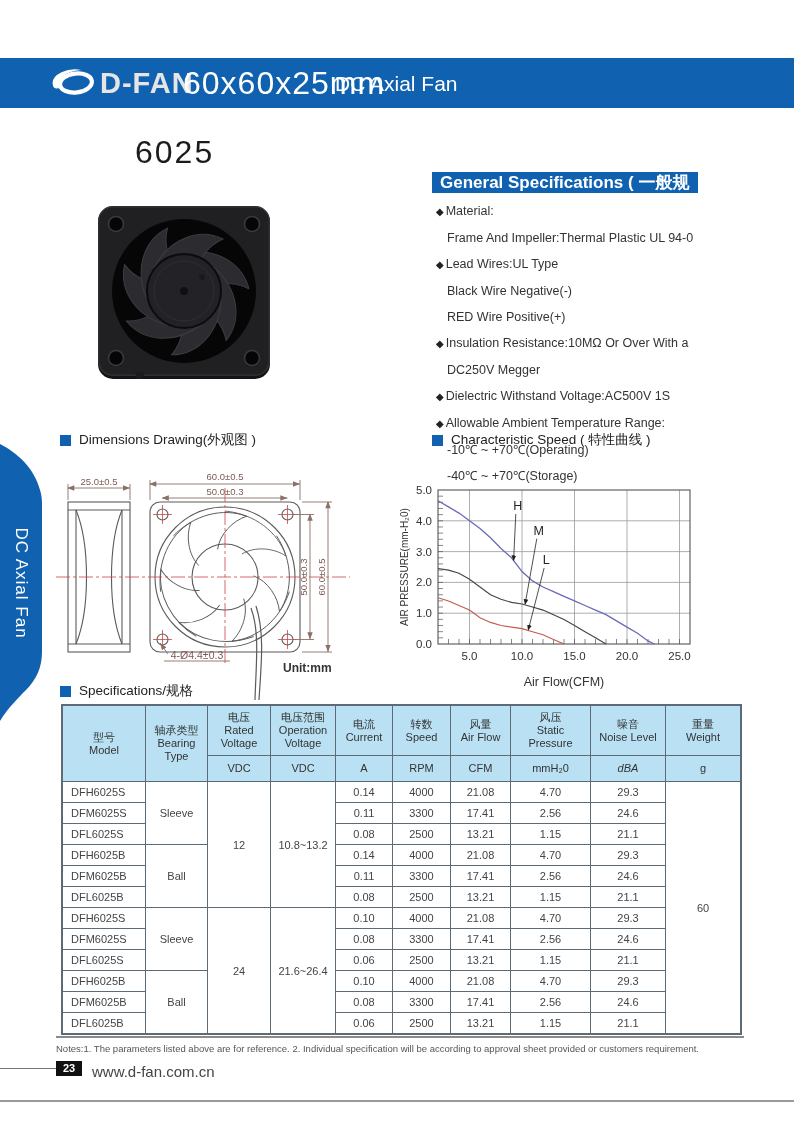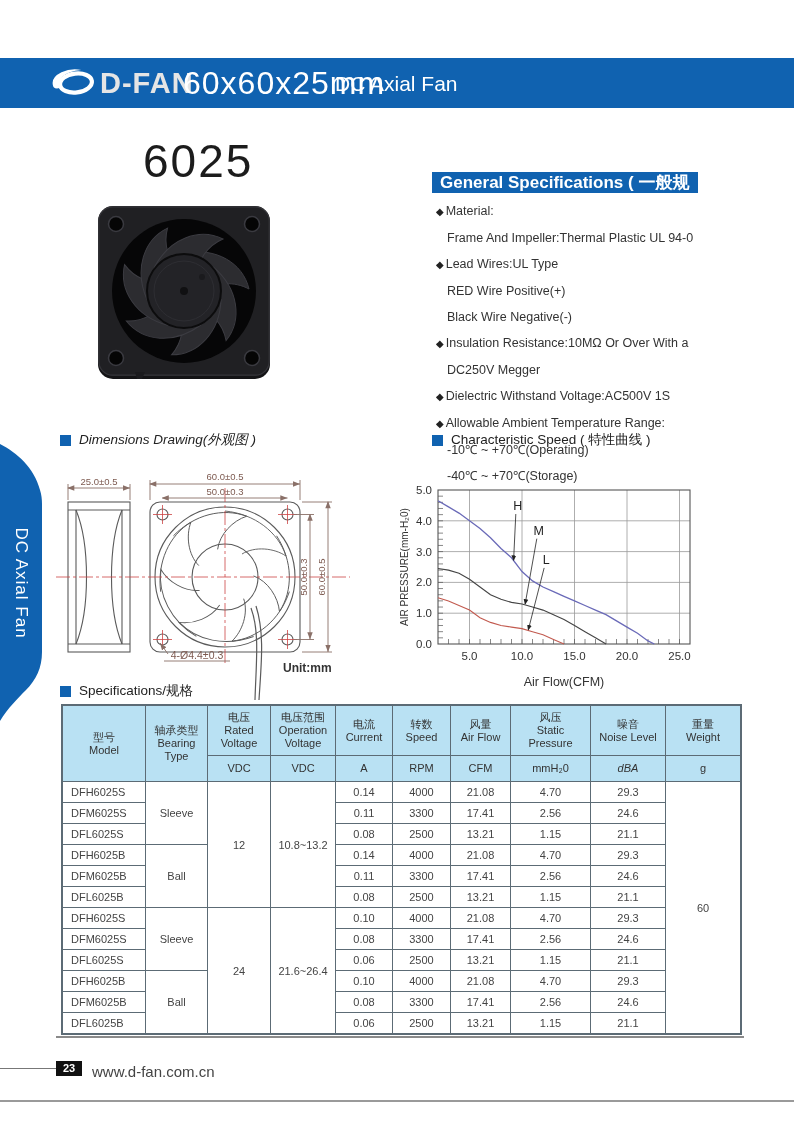--- a/index.html
+++ b/index.html
@@ -17,21 +17,21 @@
   .subtitle   { position:absolute; left:335px; color:#fff; font-size:21px; top:14px; }
 
   
   .side-tab { position:absolute; left:0; top:440px; width:42px; height:285px; }
   .side-tab svg { position:absolute; left:0; top:0; }
   .side-tab-label { position:absolute; left:50%; top:50%;
       transform:translate(-50%,-50%) rotate(90deg);
       color:#fff; font-size:17px; white-space:nowrap; letter-spacing:1px; }
 
   
-  .model-title { position:absolute; left:135px; top:134px; font-size:46px; color:#1c1c1c; letter-spacing:2px;margin-left:8px; }
+  .model-title { position:absolute; left:135px; top:134px; font-size:32px; color:#1c1c1c; letter-spacing:2px; }
   .fan-photo { position:absolute; left:95px; top:203px; }
 
   
   .gs-bar { position:absolute; left:432px; top:172px; width:266px; height:21px;
             color:#fff; font-size:17px; font-weight:bold; line-height:21px; padding-left:8px; }
   .gs-list { position:absolute; left:436px; top:198px; width:330px; list-style:none; }
   .gs-list li { font-size:12.5px; color:#333; line-height:26px; white-space:nowrap; }
   .gs-list li.cont { padding-left:11px; }
   .diamond { font-size:10px; margin-right:2px; color:#222; }
 
@@ -115,31 +115,31 @@
     <circle cx="21" cy="155" r="7.5" fill="#050505" stroke="#3a3a40" stroke-width="1.5"></circle>
     <circle cx="157" cy="155" r="7.5" fill="#050505" stroke="#3a3a40" stroke-width="1.5"></circle>
     <path d="M40,169 l10,0 l-3,7 l-5,0 Z" fill="#1b1b1e"></path>
   </svg>
 
   <div class="gs-bar acc-bg" style="background: rgb(16, 98, 176);">General Specifications ( 一般规格 )</div>
   <ul class="gs-list" id="gs-list">
       <li><span class="diamond">◆</span>Material:</li>
       <li class="cont">Frame And Impeller:Thermal Plastic UL 94-0</li>
       <li><span class="diamond">◆</span>Lead Wires:UL Type</li>
+      <li class="cont">Black Wire Negative(-)</li>
       <li class="cont">RED Wire Positive(+)</li>
-      <li class="cont">Black Wire Negative(-)</li>
       <li><span class="diamond">◆</span>Insulation Resistance:10MΩ Or Over With a</li>
       <li class="cont">DC250V Megger</li>
       <li><span class="diamond">◆</span>Dielectric Withstand Voltage:AC500V 1S</li>
       <li><span class="diamond">◆</span>Allowable Ambient Temperature Range:</li>
       <li class="cont">-10℃ ~ +70℃(Operating)</li>
       <li class="cont">-40℃ ~ +70℃(Storage)</li>
     </ul>
 
-  <div class="section-title" style="left:60px; top:431px;font-style:italic;">
+  <div class="section-title" style="left:60px; top:431px;">
     <span class="blue-square acc-bg" style="background: rgb(16, 98, 176);"></span>
     <span class="txt">Dimensions Drawing(外观图 )</span>
   </div>
   <div class="section-title" style="left:432px; top:431px;">
     <span class="blue-square acc-bg" style="background: rgb(16, 98, 176);"></span>
     <span class="txt">Characteristic Speed ( 特性曲线 )</span>
   </div>
   <div class="section-title" style="left:60px; top:682px;">
     <span class="blue-square acc-bg" style="background: rgb(16, 98, 176);"></span>
     <span class="txt">Specifications/规格</span>
@@ -459,18 +459,19 @@
           <td>0.06</td>
           <td>2500</td>
           <td>13.21</td>
           <td>1.15</td>
           <td>21.1</td>
         </tr>
       </tbody>
   </table>
 
   <div class="notes-rule"></div>
+  <div class="notes">Notes:1. The parameters listed above are for reference.   2. Individual specification will be according to approval sheet provided or customers requirement.</div>
   <div class="pageno-line"></div>
   <div class="pageno">23</div>
   <div class="site">www.d-fan.com.cn</div>
   <div class="bottom-rule"></div>
 
 </div>
 
 </body></html>

